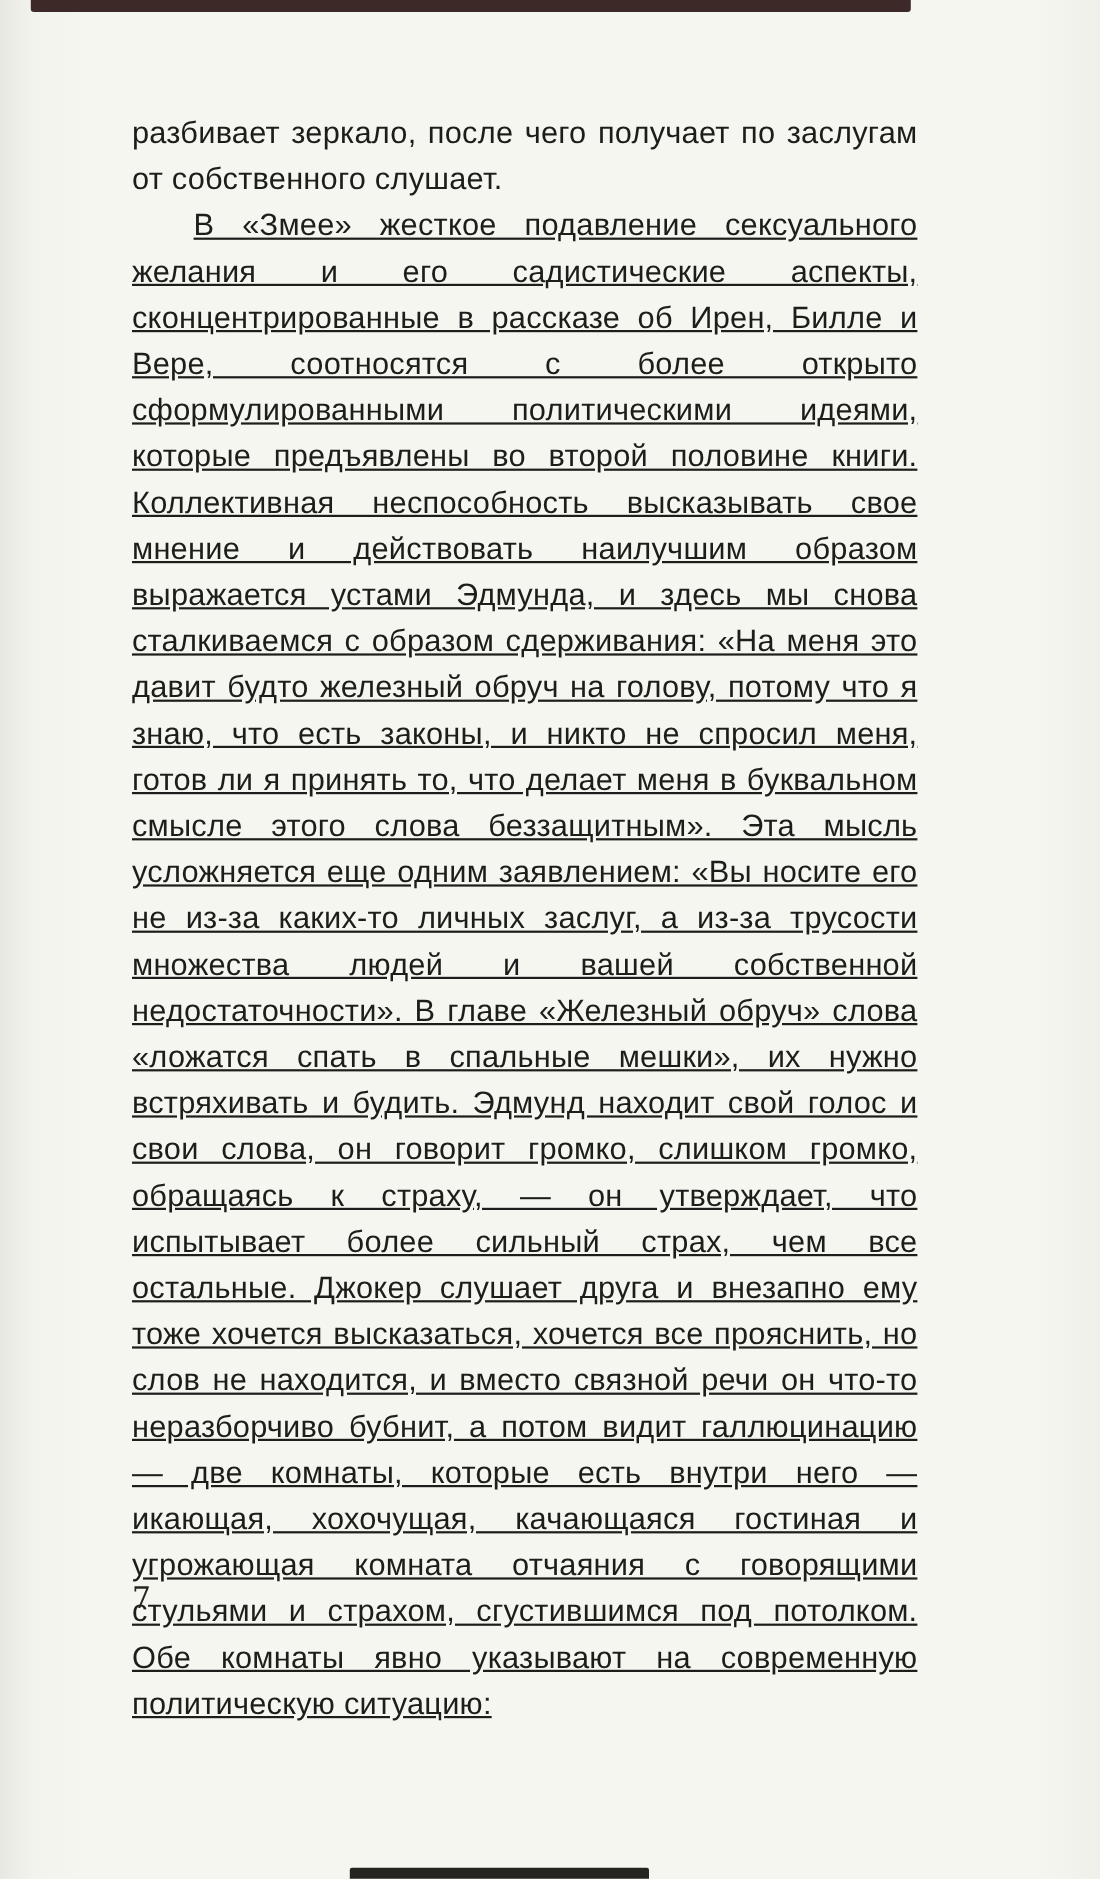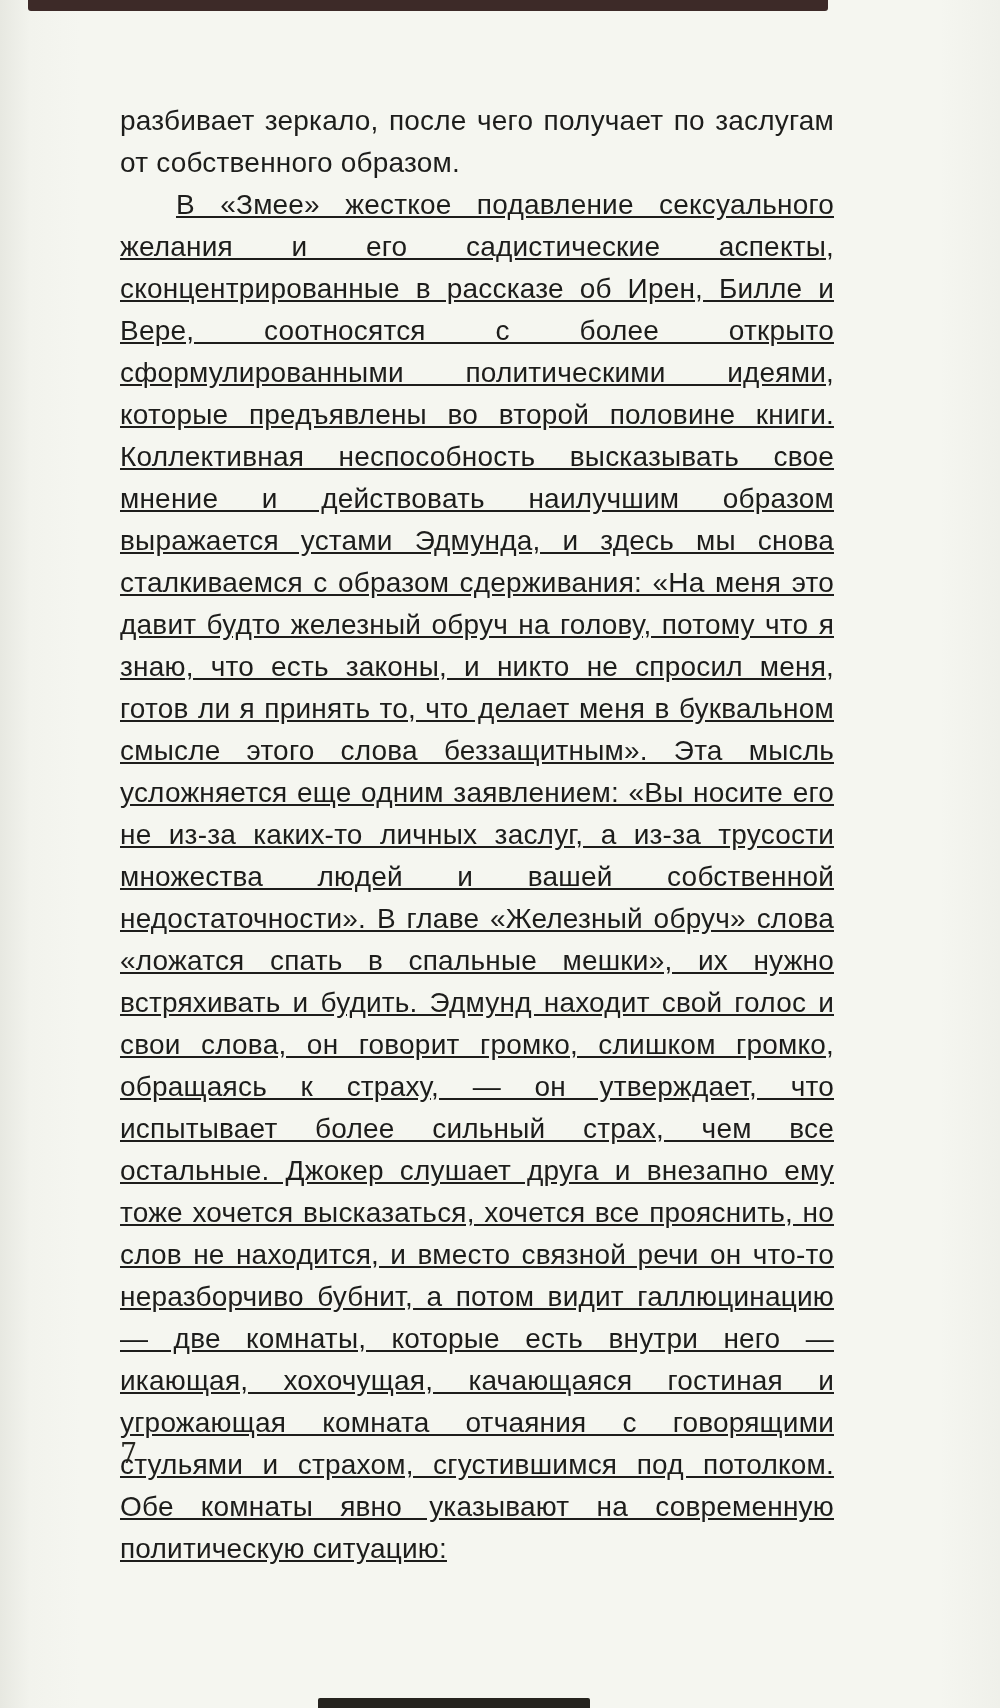--- a/index.html
+++ b/index.html
@@ -64,20 +64,20 @@
     color: #26261f;
   }
 </style>
 </head>
 <body>
 
 <div class="scan-page">
   <div class="scan-bar-top"></div>
 
   <div class="text-block">
-    <p>разбивает зеркало, после чего получает по заслугам от собственного образом.</p>
+    <p>разбивает зеркало, после чего получает по заслугам от собственного слушает.</p>
     <p class="indent">В «Змее» жесткое подавление сексуального желания и его садистические аспекты, сконцентрированные в рассказе об Ирен, Билле и Вере, соотносятся с более открыто сформулированными политическими идеями, которые предъявлены во второй половине книги. Коллективная неспособность высказывать свое мнение и действовать наилучшим образом выражается устами Эдмунда, и здесь мы снова сталкиваемся с образом сдерживания: «На меня это давит будто железный обруч на голову, потому что я знаю, что есть законы, и никто не спросил меня, готов ли я принять то, что делает меня в буквальном смысле этого слова беззащитным». Эта мысль усложняется еще одним заявлением: «Вы носите его не из-за каких-то личных заслуг, а из-за трусости множества людей и вашей собственной недостаточности». В главе «Железный обруч» слова «ложатся спать в спальные мешки», их нужно встряхивать и будить. Эдмунд находит свой голос и свои слова, он говорит громко, слишком громко, обращаясь к страху, — он утверждает, что испытывает более сильный страх, чем все остальные. Джокер слушает друга и внезапно ему тоже хочется высказаться, хочется все прояснить, но слов не находится, и вместо связной речи он что-то неразборчиво бубнит, а потом видит галлюцинацию — две комнаты, которые есть внутри него — икающая, хохочущая, качающаяся гостиная и угрожающая комната отчаяния с говорящими стульями и страхом, сгустившимся под потолком. Обе комнаты явно указывают на современную политическую ситуацию:</p>
   </div>
 
   <div class="page-number">7</div>
 
   <div class="scan-bar-bottom"></div>
 </div>
 
 </body></html>

